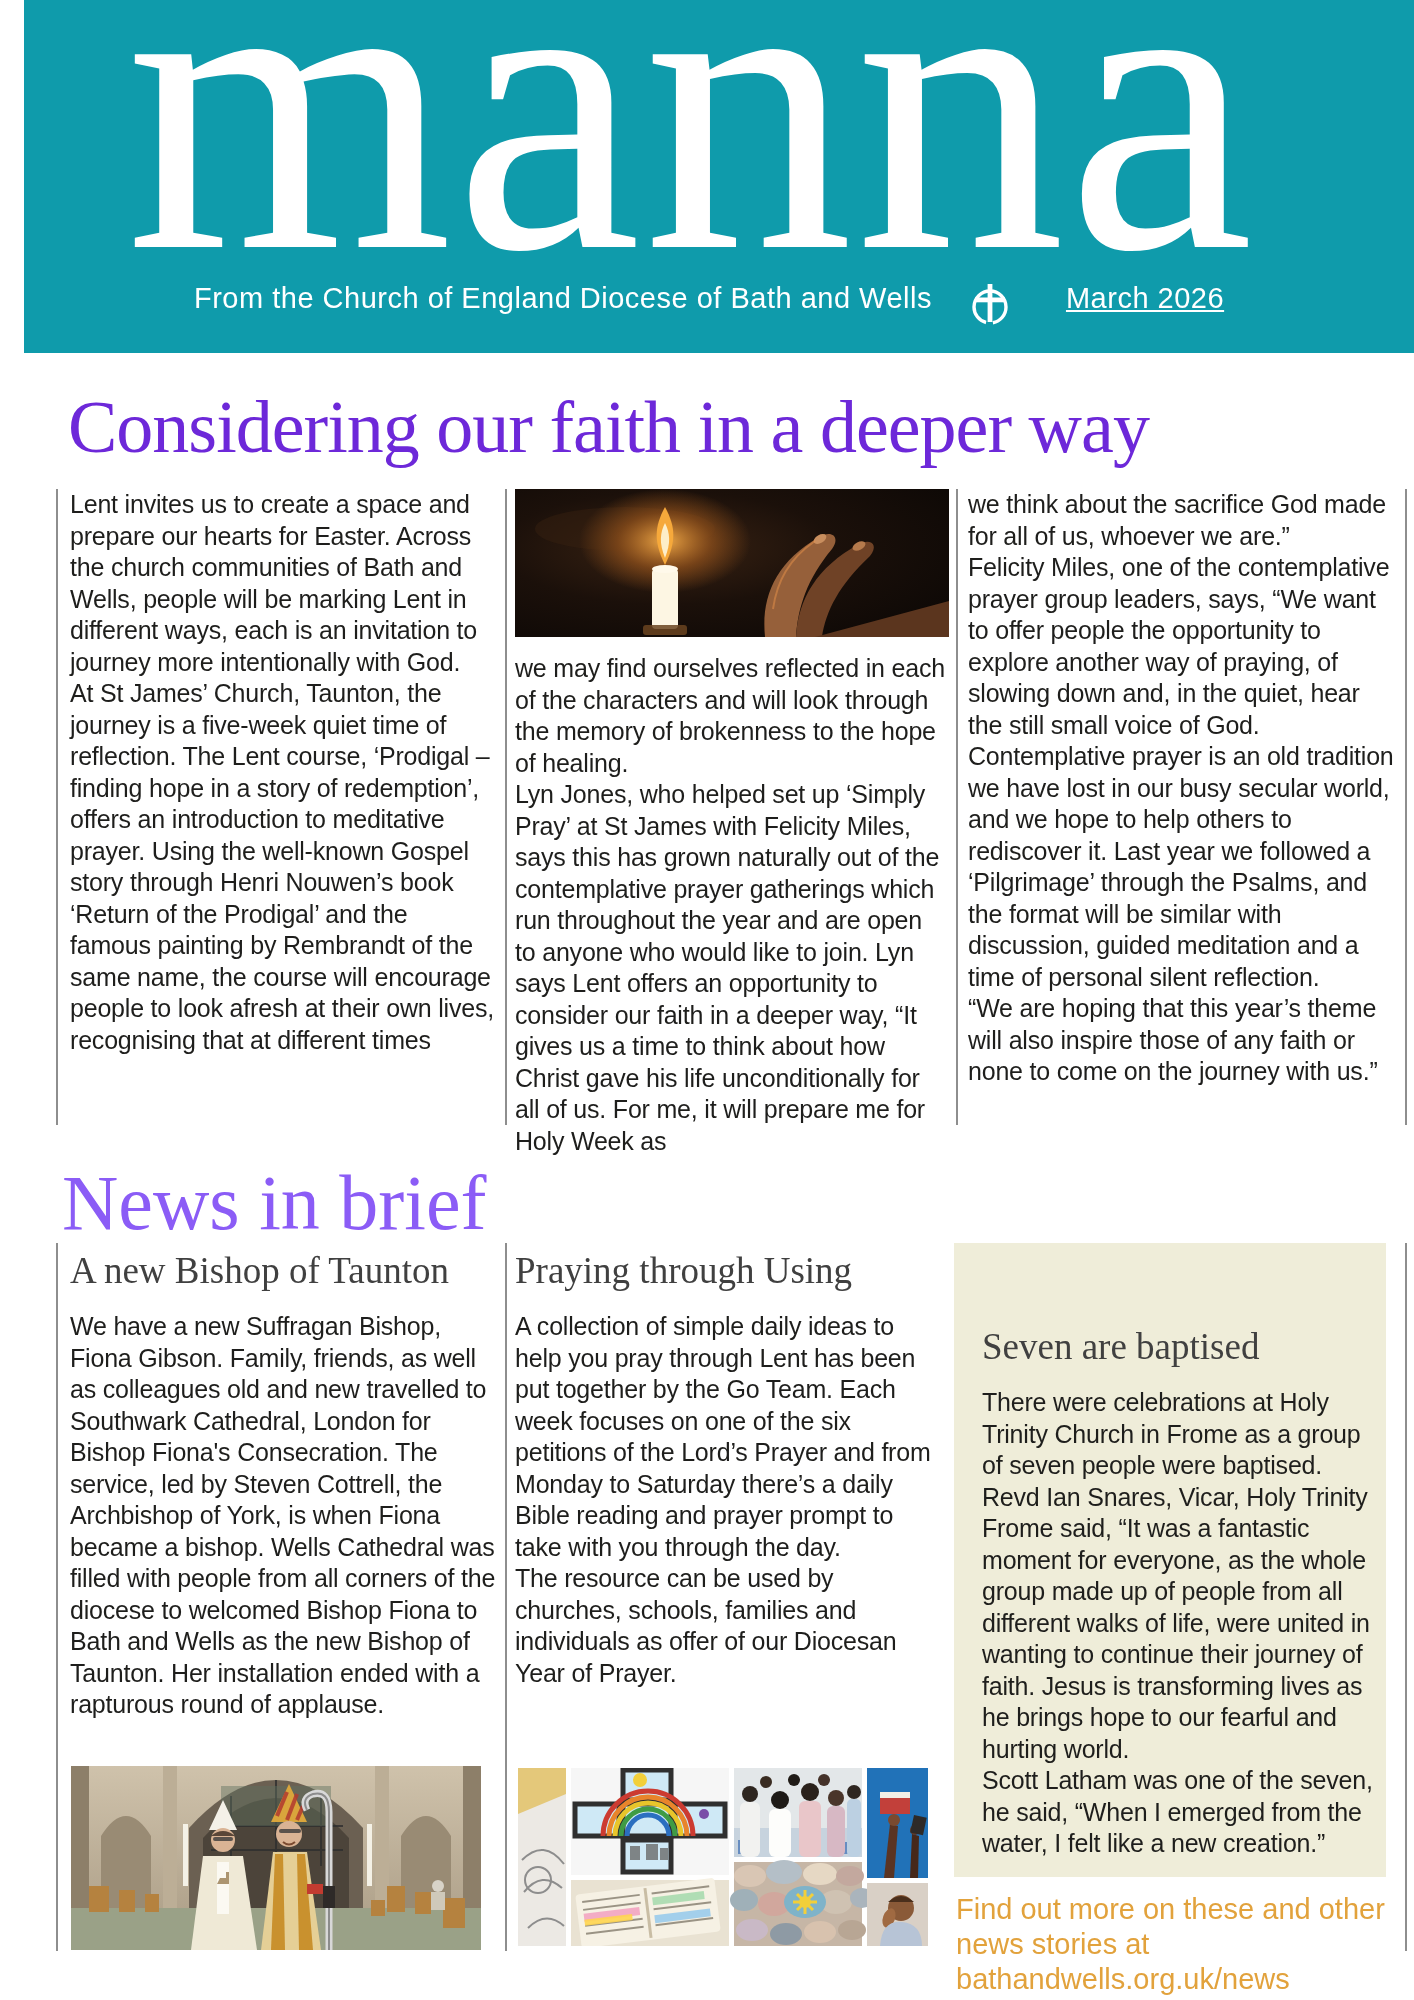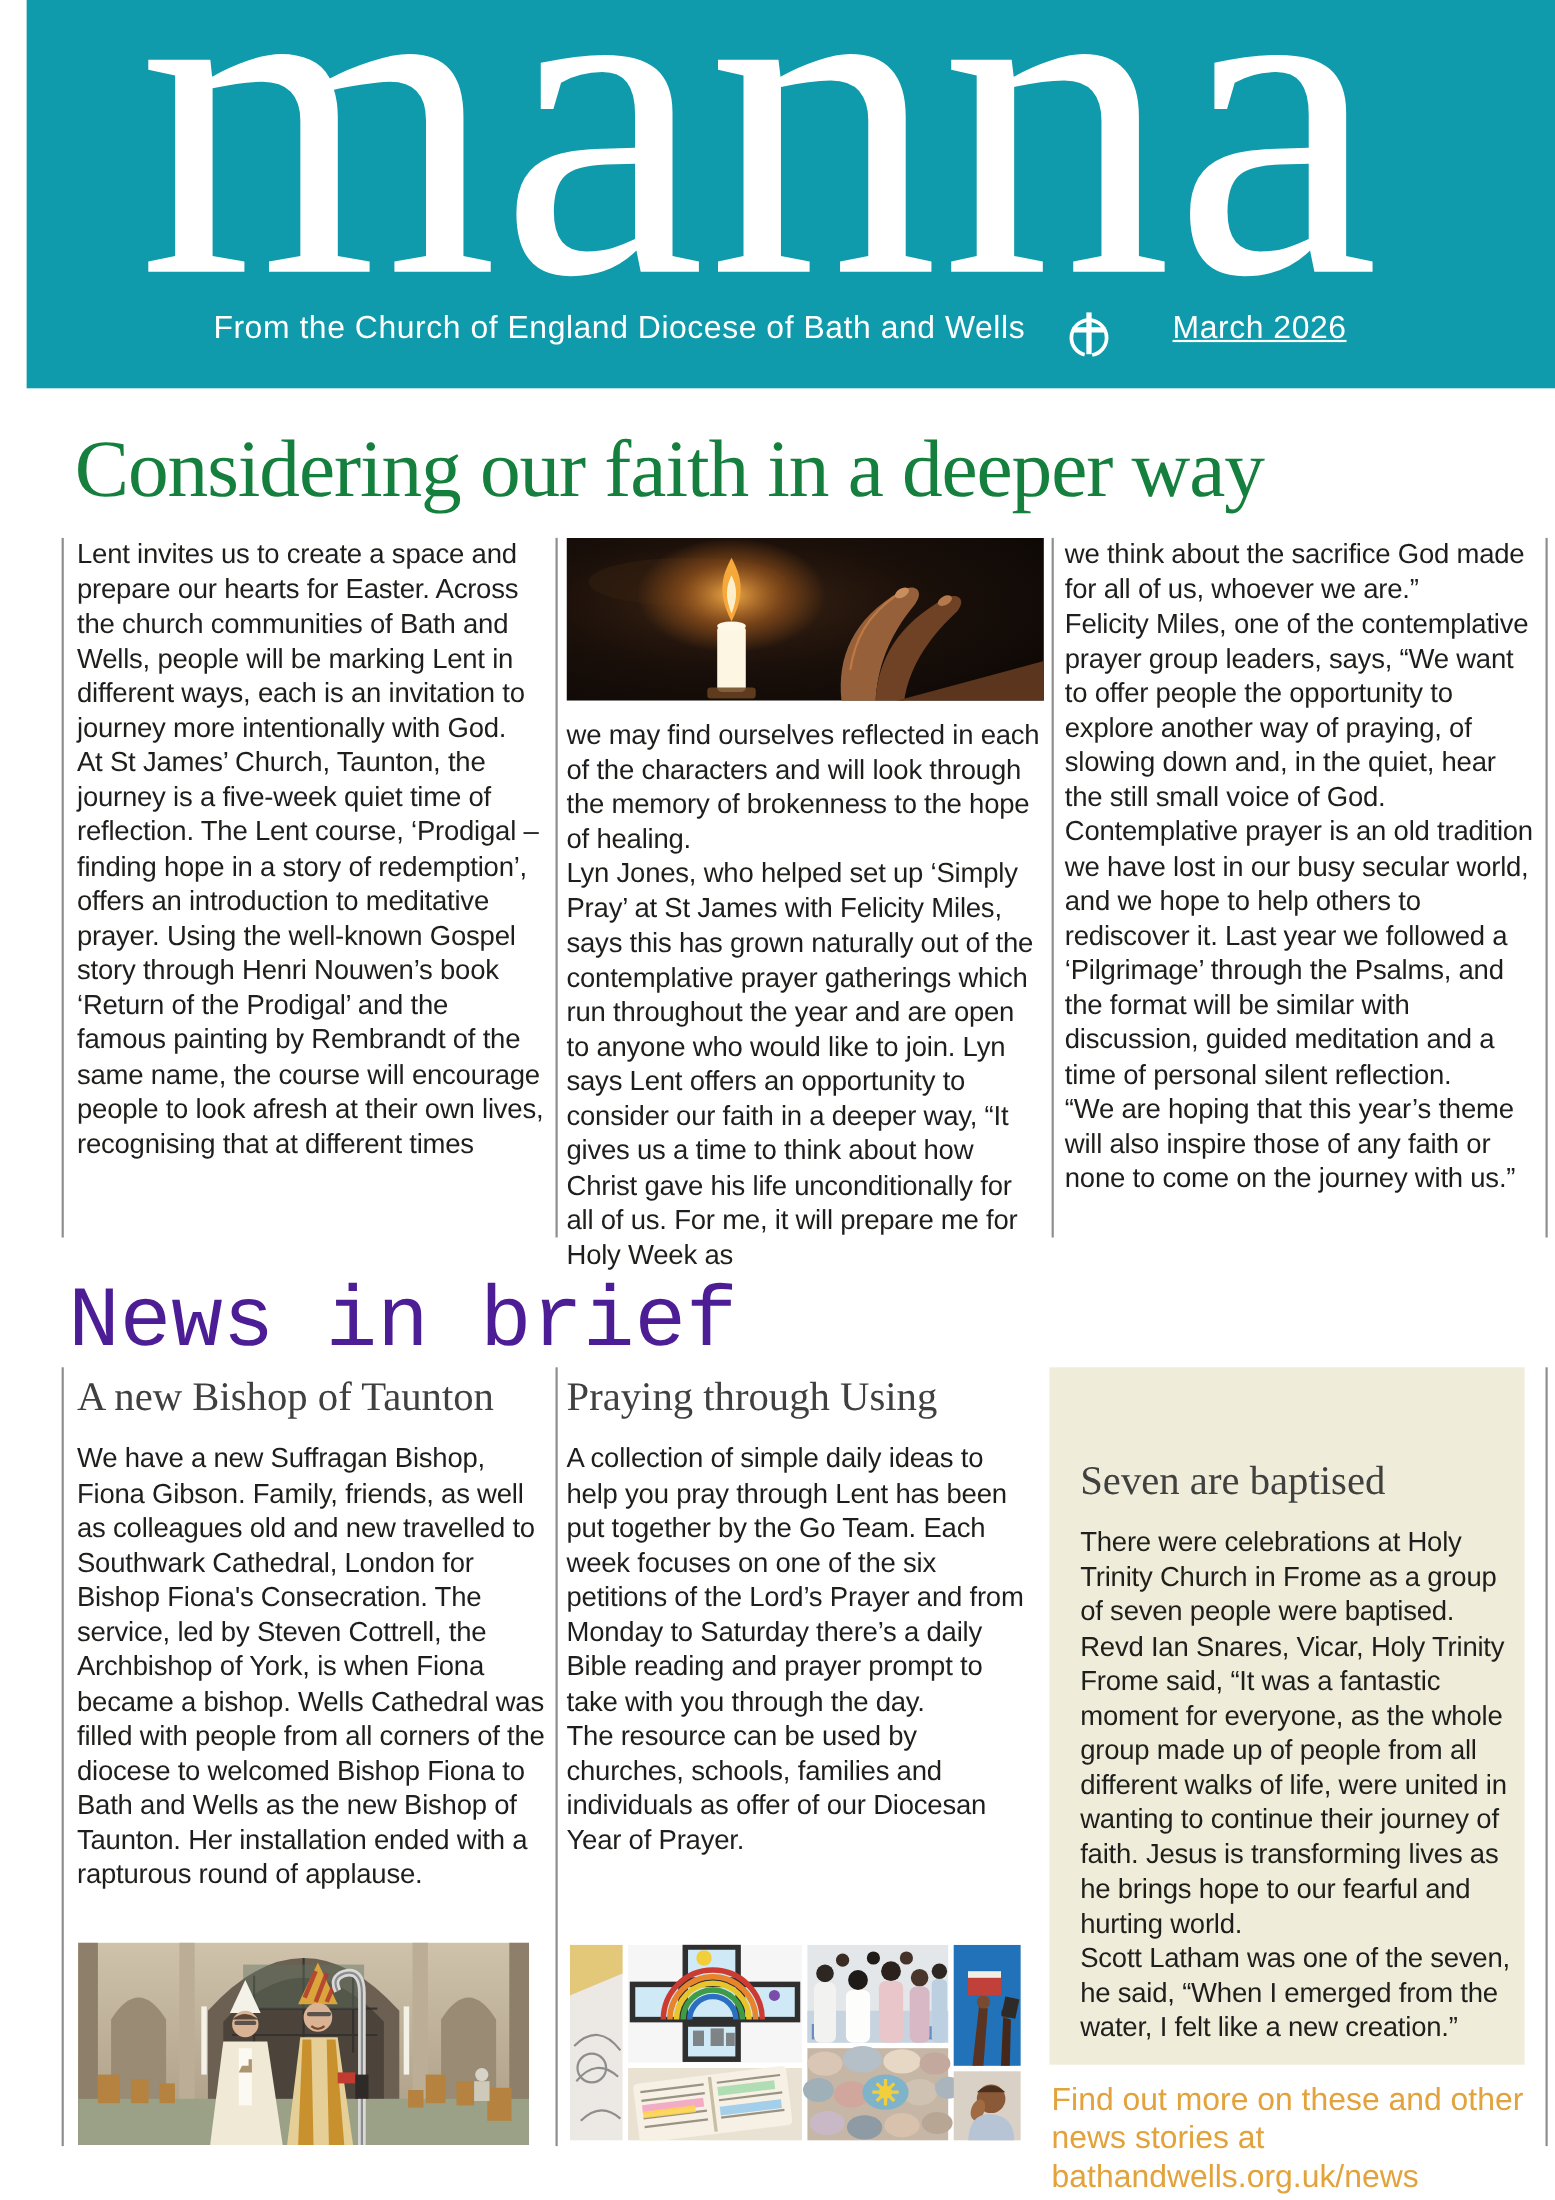--- a/index.html
+++ b/index.html
@@ -8,34 +8,34 @@
   
   .masthead{position:absolute;left:0;top:0;width:1414px;height:353px;background:#0f9bab;}
   .brand{position:absolute;left:102px;top:-104px;font-family:"Liberation Serif",serif;
          font-size:420px;line-height:1;letter-spacing:2px;color:#ffffff;white-space:nowrap;}
   .tagline{position:absolute;left:170px;top:282px;display:flex;align-items:flex-start;
            font-size:29px;letter-spacing:.5px;color:#ffffff;white-space:nowrap;gap:17px;}
   .coe-logo{margin-left:18px;flex:0 0 auto;}
   .issue-date{margin-left:36px;text-decoration:underline;}
   
   .lead-headline{position:absolute;left:44px;top:390px;margin:0;font-family:"Liberation Serif",serif;
-                 font-weight:400;font-size:74px;line-height:1;letter-spacing:-1px;color:#15803d;white-space:nowrap;}
+                 font-weight:400;font-size:74px;line-height:1;letter-spacing:-1px;color:#6d28d9;white-space:nowrap;}
   .vline{position:absolute;width:2px;background:#8e8e8e;}
   .v-lead{top:489px;height:636px;}
   .v-news{top:1243px;height:708px;}
   .col{position:absolute;}
   .col p{margin:0;font-size:25px;line-height:31.5px;letter-spacing:-.2px;}
   .lead-col1{left:46px;top:489px;width:424px;}
   .lead-col2{left:491px;top:489px;width:434px;}
   .lead-col3{left:944px;top:489px;width:428px;}
   .lead-col2 svg.photo{display:block;}
   .lead-col2 p:first-of-type{margin-top:16px;}
   
-  .news-heading{position:absolute;left:38px;top:1164px;margin:0;font-family:Liberation Mono, monospace;
-                font-weight:400;font-size:78px;line-height:1;color:#4c1d95;white-space:nowrap;}
+  .news-heading{position:absolute;left:38px;top:1164px;margin:0;font-family:Liberation Serif, serif;
+                font-weight:400;font-size:78px;line-height:1;color:#8b5cf6;white-space:nowrap;}
   .beige-panel{position:absolute;left:930px;top:1243px;width:432px;height:634px;background:#efedd9;}
   .news-col h3{margin:0;font-family:"Liberation Serif",serif;font-weight:400;
                font-size:37px;line-height:1;color:#404040;white-space:nowrap;}
   .news-col p{margin:22px 0 0 0;}
   .news-col p + p{margin-top:0;}
   .news-col1{left:46px;top:1252px;width:426px;}
   .news-col2{left:491px;top:1252px;width:430px;}
   .news-col3{left:958px;top:1328px;width:392px;}
   .photo-abs{position:absolute;display:block;}
   .news-footer{position:absolute;left:932px;top:1892px;width:456px;font-size:29px;

